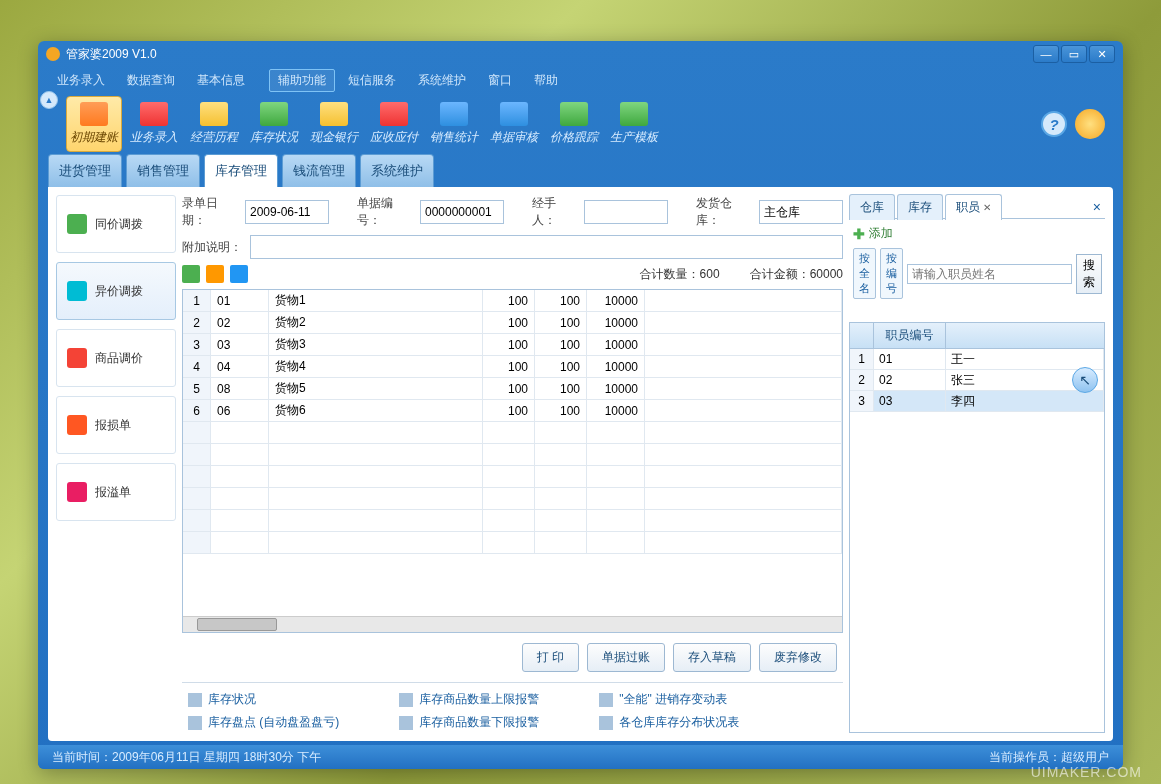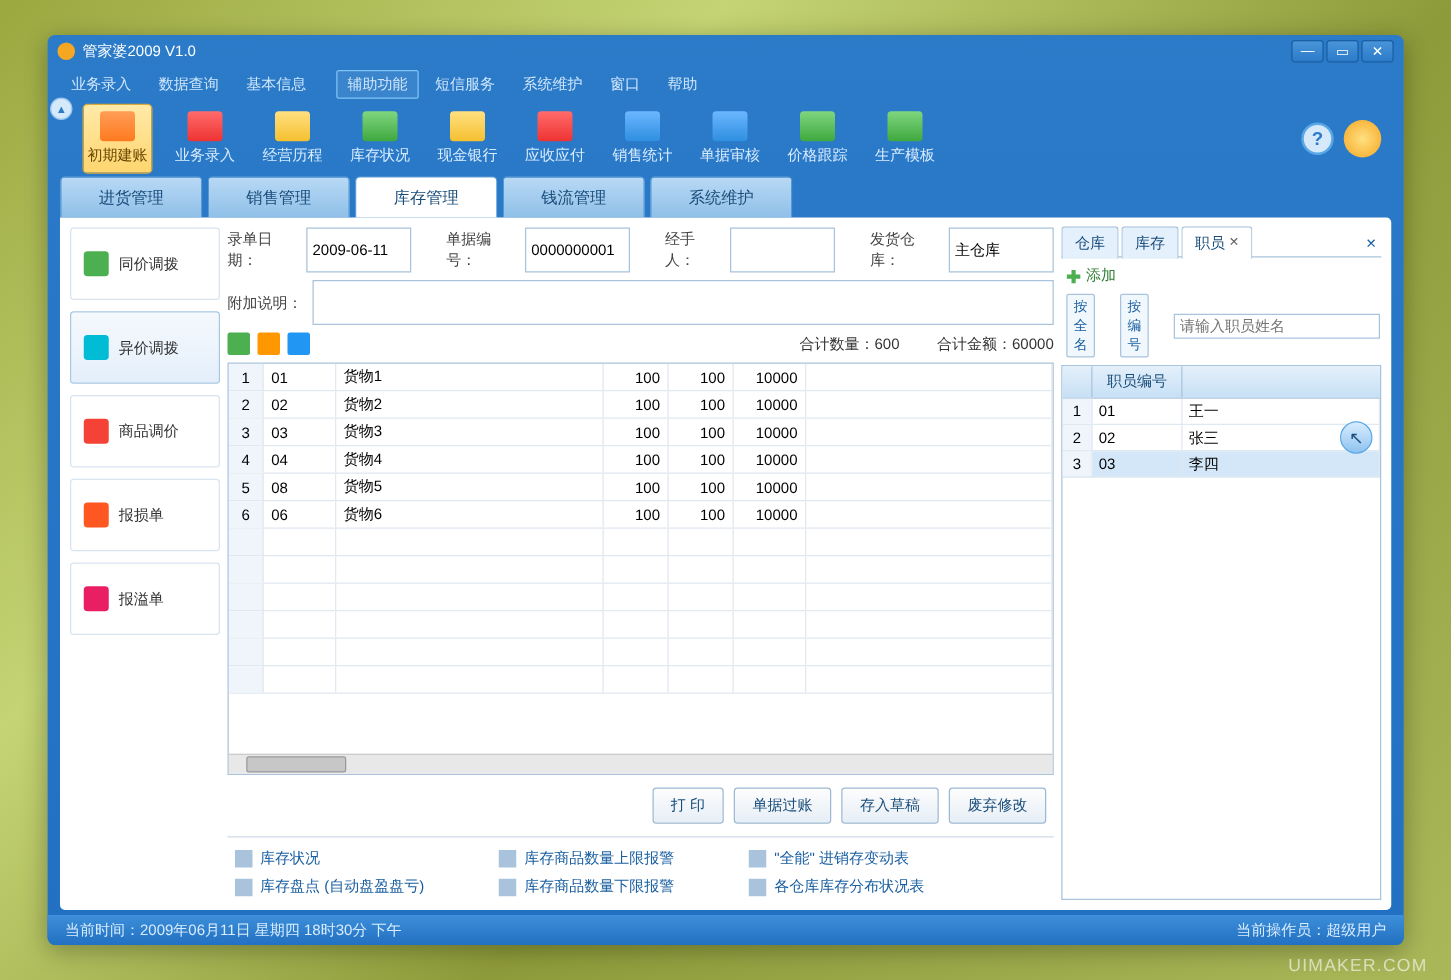--- a/index.html
+++ b/index.html
@@ -1,57 +1,57 @@
 <!DOCTYPE html>
 <html><head>
 <meta charset="utf-8">
 <style>
 * { margin: 0; padding: 0; box-sizing: border-box; font-family: "Microsoft YaHei", Arial, sans-serif; font-size: 12px; }
 body { background: linear-gradient(135deg, #9ba840 0%, #c5d474 30%, #8e9b3a 60%, #aab85a 100%); width: 1161px; height: 784px; position: relative; overflow: hidden; }
-.window { position: absolute; top: 28px; left: 38px; width: 1085px; height: 728px; background: linear-gradient(180deg, #2b7bc9 0%, #2270c2 100%); border-radius: 6px; box-shadow: 0 4px 20px rgba(0,0,0,0.3); display: flex; flex-direction: column; }
+.window { position: absolute; top: 41px; left: 38px; width: 1085px; height: 728px; background: linear-gradient(180deg, #2b7bc9 0%, #2270c2 100%); border-radius: 6px; box-shadow: 0 4px 20px rgba(0,0,0,0.3); display: flex; flex-direction: column; }
 .titlebar { height: 26px; display: flex; align-items: center; padding: 0 8px; color: #fff; }
 .titlebar .app-icon { width: 14px; height: 14px; background: #f5a623; border-radius: 50%; margin-right: 6px; }
 .titlebar-title { flex: 1; font-size: 12px; }
 .win-controls { display: flex; gap: 2px; }
 .win-btn { width: 26px; height: 18px; background: linear-gradient(180deg,#4a95d9,#2b7bc9); border: 1px solid #1b5fa3; border-radius: 3px; display: flex; align-items: center; justify-content: center; color: #fff; font-size: 11px; cursor: pointer; }
 .menubar { height: 26px; display: flex; align-items: center; padding: 0 10px; gap: 4px; }
 .menu-item { color: #cfe6fb; padding: 3px 9px; cursor: pointer; border-radius: 2px; font-size: 12px; }
 .menu-item.highlighted { border: 1px solid #7fc3f5; background: rgba(255,255,255,0.08); padding: 2px 8px; margin-left: 11px; }
 .toolbar-wrap { position: relative; }
 .collapse-handle { position: absolute; left: 2px; top: -2px; width: 18px; height: 18px; background: #d5e9fb; border-radius: 50%; display: flex; align-items: center; justify-content: center; font-size: 9px; color: #2b7bc9; cursor: pointer; border: 1px solid #97c5ec; }
-.toolbar { margin: 0 10px; height: 62px; display: flex; align-items: center; gap: 14px; padding-left: 18px; }
+.toolbar { margin: 0 10px; height: 62px; display: flex; align-items: center; gap: 4px; padding-left: 18px; font-style: italic; }
 .tool-btn { width: 56px; height: 56px; display: flex; flex-direction: column; align-items: center; justify-content: center; gap: 3px; border-radius: 4px; cursor: pointer; color: #d8ecff; font-size: 12px; }
 .tool-btn.active { background: linear-gradient(180deg,#ffeaa8,#ffd56e); color: #6a4500; border: 1px solid #d9a93b; }
 .tool-icon { width: 28px; height: 24px; border-radius: 3px; }
 .icon-orange { background: linear-gradient(180deg,#ff9d57,#ff7a1f); }
 .icon-red { background: linear-gradient(180deg,#ff6b6b,#e33); }
 .icon-green { background: linear-gradient(180deg,#7fd67f,#3fa83f); }
 .icon-blue { background: linear-gradient(180deg,#6bb6ff,#2e8fe0); }
 .icon-yellow { background: linear-gradient(180deg,#ffe080,#f5c030); }
 .toolbar-right { margin-left: auto; display: flex; gap: 8px; align-items: center; padding-right: 8px; }
 .help-icon { width: 26px; height: 26px; border-radius: 50%; background: #d5e9fb; border: 2px solid #5aa7e5; display: flex; align-items: center; justify-content: center; color: #2b7bc9; font-weight: bold; font-size: 15px; cursor: pointer; }
 .gold-icon { width: 30px; height: 30px; background: radial-gradient(circle,#ffe080,#f5a623); border-radius: 50%; cursor: pointer; }
 .tabs-row { height: 32px; display: flex; align-items: flex-end; padding: 0 10px; gap: 4px; }
-.main-tab { padding: 7px 30px; background: linear-gradient(180deg,#b8d9f5,#8fbfe8); border: 1px solid #5c9cd4; border-bottom: none; border-radius: 4px 4px 0 0; color: #1a4d7a; cursor: pointer; font-size: 13px; margin-top: 23px; }
+.main-tab { padding: 7px 10px; background: linear-gradient(180deg,#b8d9f5,#8fbfe8); border: 1px solid #5c9cd4; border-bottom: none; border-radius: 4px 4px 0 0; color: #1a4d7a; cursor: pointer; font-size: 13px; margin-top: 23px; }
 .main-tab.active { background: #fff; color: #1a4d7a; }
 .content { flex: 1; margin: 0 10px 4px; background: #fff; border-radius: 0 4px 4px 4px; display: flex; padding: 8px; gap: 6px; overflow: hidden; }
 .sidebar { width: 120px; display: flex; flex-direction: column; gap: 9px; }
 .side-item { height: 58px; display: flex; align-items: center; gap: 8px; padding: 0 10px; border: 1px solid #d8e4ef; background: #fff; cursor: pointer; font-size: 13px; color: #333; border-radius: 3px; }
 .side-item.active { background: linear-gradient(180deg,#f5f9fd,#e4effb); border-color: #a7c8e3; }
 .side-icon { width: 20px; height: 20px; }
 .si-green { background: #4caf50; border-radius: 3px; }
 .si-cyan { background: #00bcd4; border-radius: 3px; }
 .si-red { background: #f44336; border-radius: 3px; }
 .si-wrench { background: #9e9e9e; border-radius: 3px; }
 .si-loss { background: #ff5722; border-radius: 3px; }
 .si-over { background: #e91e63; border-radius: 3px; }
 .main-area { flex: 1; display: flex; flex-direction: column; gap: 6px; min-width: 0; }
 .form-row { display: flex; align-items: center; gap: 8px; color: #333; }
 .form-row label { color: #444; }
-.form-input { height: 36px; border: 1px solid #a9c3dc; padding: 0 4px; background: #fff; }
+.form-input { height: 24px; border: 1px solid #a9c3dc; padding: 0 4px; background: #fff; }
 .mini-toolbar { display: flex; align-items: center; gap: 6px; }
 .mini-icon { width: 18px; height: 18px; cursor: pointer; border-radius: 2px; }
 .totals { margin-left: auto; display: flex; gap: 30px; color: #333; }
 .grid-wrap { flex: 1; border: 1px solid #a9c3dc; display: flex; flex-direction: column; overflow: hidden; }
 .grid-header { display: flex; background: linear-gradient(180deg,#e4f0fb,#c7e0f5); border-bottom: 1px solid #a9c3dc; }
 .gh { border-right: 1px solid #a9c3dc; padding: 5px 6px; text-align: center; color: #1a4d7a; }
 .grid-body { flex: 1; overflow-y: auto; position: relative; }
 .grid-row { display: flex; border-bottom: 1px solid #e0e8f0; height: 22px; align-items: center; }
 .gc { border-right: 1px solid #e0e8f0; padding: 0 6px; height: 100%; display: flex; align-items: center; }
 .c-idx { width: 28px; justify-content: center; background: #f0f5fb; }
@@ -69,21 +69,21 @@
 .links-col { display: flex; flex-direction: column; gap: 6px; }
 .link-item { display: flex; align-items: center; gap: 6px; color: #1a5fa0; cursor: pointer; }
 .link-icon { width: 14px; height: 14px; background: #a9c3dc; }
 .right-panel { width: 256px; display: flex; flex-direction: column; }
 .rp-tabs { display: flex; align-items: center; height: 24px; border-bottom: 1px solid #a9c3dc; }
 .rp-tab { padding: 4px 10px; border: 1px solid #a9c3dc; border-bottom: none; margin-right: 2px; background: #e4f0fb; border-radius: 3px 3px 0 0; cursor: pointer; color: #1a4d7a; display: flex; align-items: center; gap: 3px; }
 .rp-tab.active { background: #fff; }
 .rp-close { margin-left: auto; color: #1a5fa0; cursor: pointer; padding: 0 4px; font-size: 14px; }
 .rp-add { padding: 6px 4px; display: flex; align-items: center; gap: 4px; color: #2e7d32; cursor: pointer; }
 .rp-add-icon { color: #4caf50; font-size: 14px; font-weight: bold; }
-.rp-search { display: flex; align-items: center; gap: 20px; padding: 0 4px 6px; }
+.rp-search { display: flex; align-items: center; gap: 4px; padding: 0 4px 23px; }
 .rp-filter { color: #1a5fa0; cursor: pointer; border: 1px solid #a9c3dc; padding: 2px 5px; border-radius: 2px; background: #f0f7fd; font-size: 11px; }
 .rp-searchbox { flex: 1; height: 20px; border: 1px solid #a9c3dc; padding: 0 4px; color: #999; }
 .rp-searchbtn { padding: 2px 6px; border: 1px solid #9db8d2; background: linear-gradient(180deg,#fdfdfd,#e6eef6); cursor: pointer; }
 .rp-grid { flex: 1; border: 1px solid #a9c3dc; overflow: hidden; display: flex; flex-direction: column; }
 .rp-head { display: flex; background: linear-gradient(180deg,#e4f0fb,#c7e0f5); border-bottom: 1px solid #a9c3dc; }
 .rph { border-right: 1px solid #a9c3dc; padding: 4px; text-align: center; color: #1a4d7a; }
 .rp-body { flex: 1; }
 .rp-row { display: flex; border-bottom: 1px solid #e0e8f0; height: 21px; align-items: center; }
 .rp-row.sel { background: #d4e7f8; }
 .rpc { border-right: 1px solid #e0e8f0; padding: 0 5px; height: 100%; display: flex; align-items: center; }

